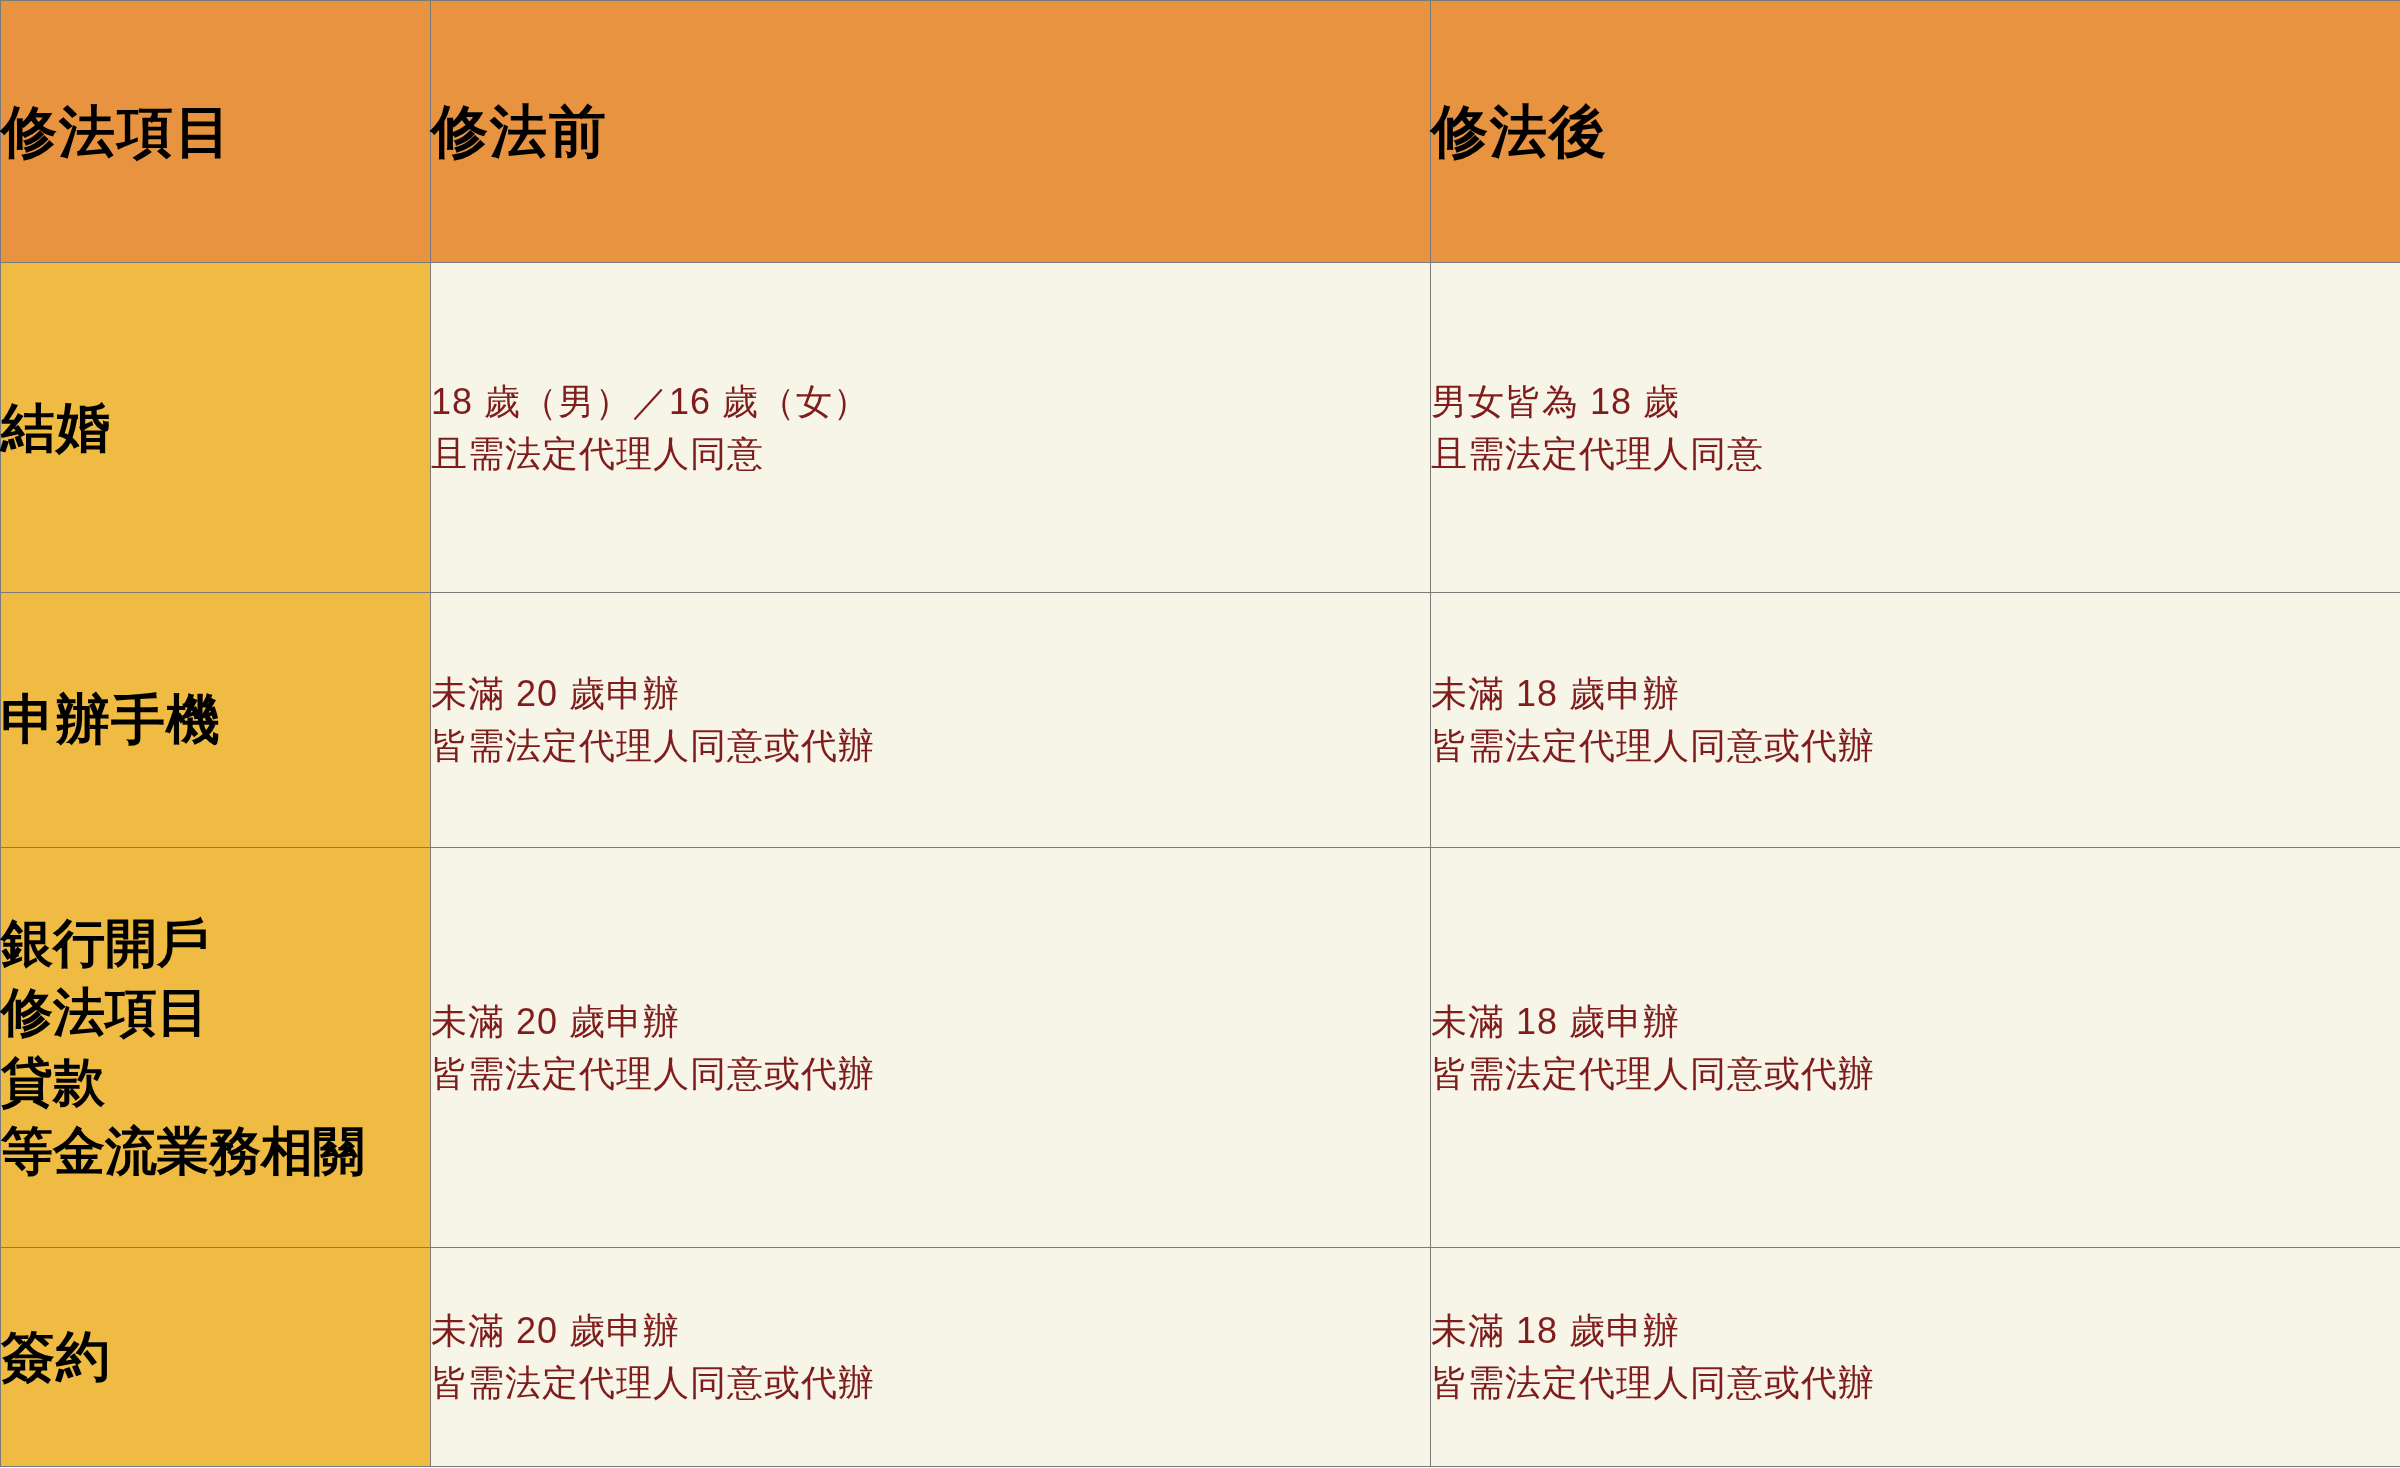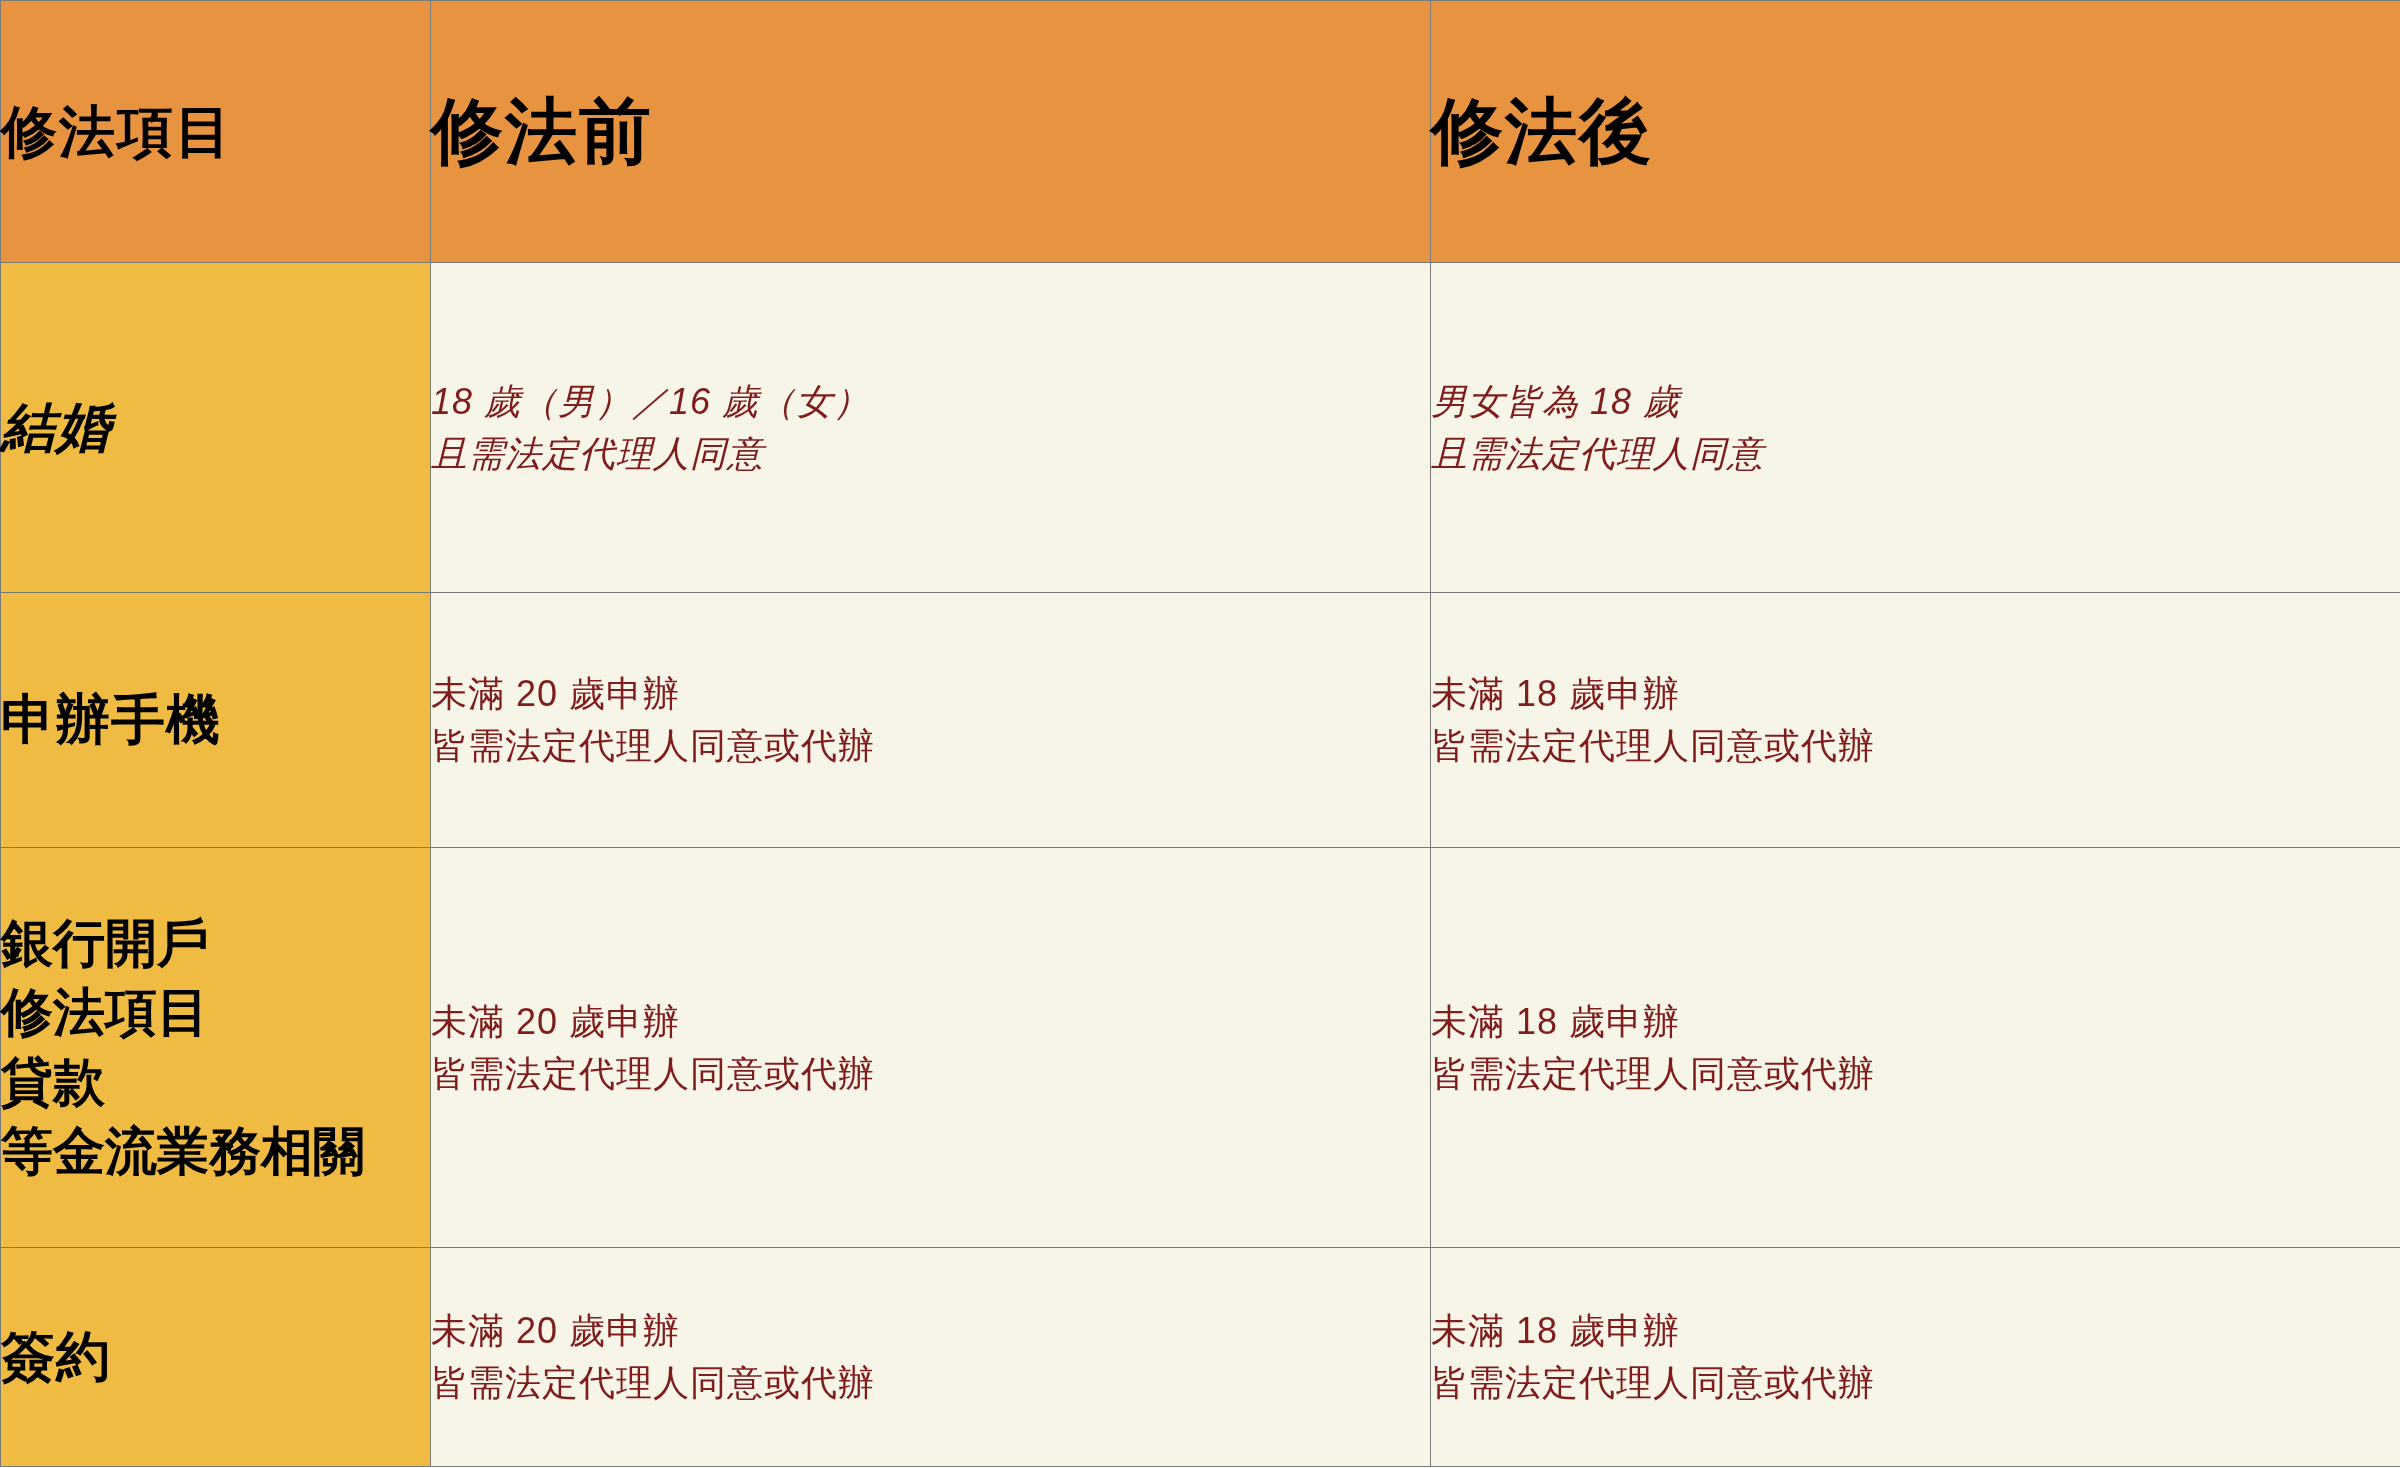--- a/index.html
+++ b/index.html
@@ -40,21 +40,21 @@
     padding: 0;
   }
 
   
   tr.header-row { height: 262px; }
 
   th.head-cell {
     background: #e8933f;
     color: #000000;
     font-weight: bold;
-    font-size: 72px;
+    font-size: 57px;
     letter-spacing: 2px;
     line-height: 1.2;
   }
   th.head-cell.item-col {
     font-size: 56px;
   }
 
   
   td.label-cell {
     background: #efbb43;
@@ -78,21 +78,21 @@
     font-size: 36px;
     font-weight: 400;
     line-height: 1.44;
     letter-spacing: 1px;
     padding: 0 10px;
   }
 
   .cell-line { display: block; white-space: nowrap; }
 
   
-  tr.row-0 { height: 330px; font-style: italic; }
+  tr.row-0 { height: 330px; }
   tr.row-1 { height: 255px; margin-left: 24px; }
   tr.row-2 { height: 400px; }
   tr.row-3 { height: 219px; }
 </style>
 </head>
 <body>
 
 <div class="table-wrap">
   <table class="law-table">
     <colgroup>

